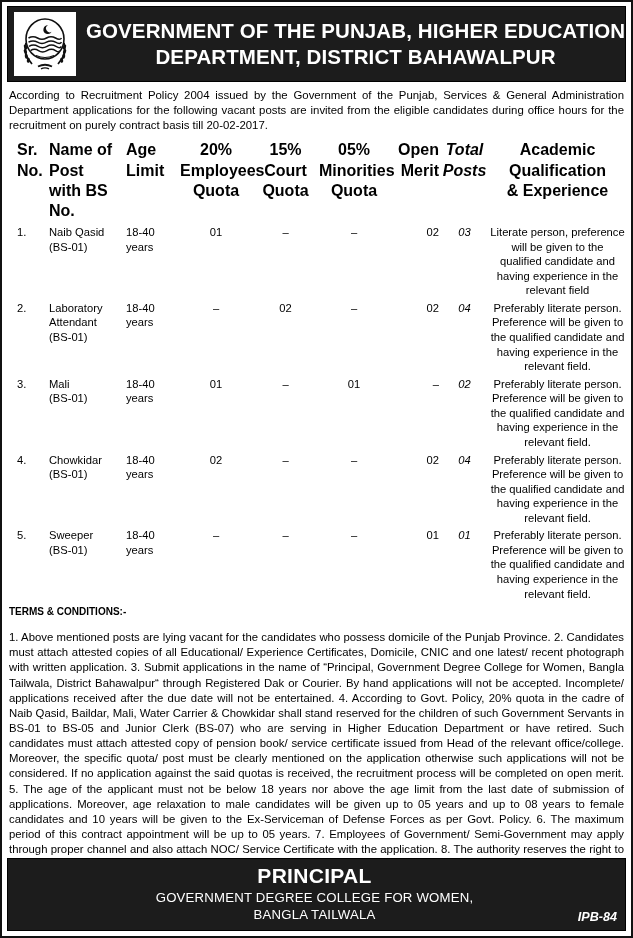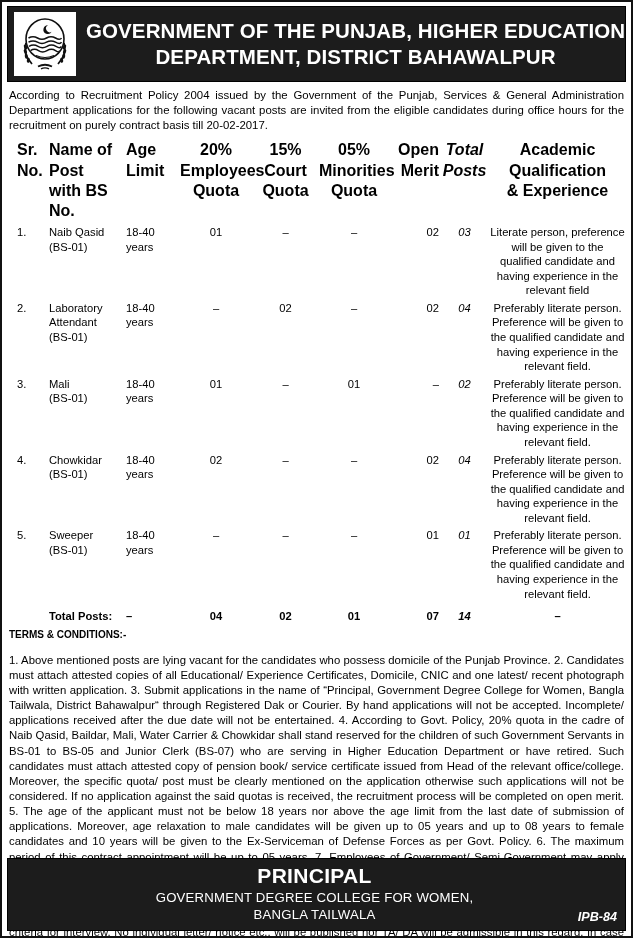--- a/index.html
+++ b/index.html
@@ -326,31 +326,20 @@
         </td>
         <td class="c-emp">–</td>
         <td class="c-women">–</td>
         <td class="c-min">–</td>
         <td class="c-open">01</td>
         <td class="c-total">01</td>
         <td class="c-acad">
           <span class="acad-text">Preferably literate person. Preference will be given to the qualified candidate and having experience in the relevant field.</span>
         </td>
       </tr>
-      <tr class="totals">
-        <td class="c-sr"></td>
-        <td class="c-post">Total Posts:</td>
-        <td class="c-age">–</td>
-        <td class="c-emp">04</td>
-        <td class="c-women">02</td>
-        <td class="c-min">01</td>
-        <td class="c-open">07</td>
-        <td class="c-total">14</td>
-        <td class="c-acad">–</td>
-      </tr>
     </tbody>
   </table>
 
   <div class="terms-heading">TERMS &amp; CONDITIONS:-</div>
   <div class="terms-body">1. Above mentioned posts are lying vacant for the candidates who possess domicile of the Punjab Province. 2. Candidates must attach attested copies of all Educational/ Experience Certificates, Domicile, CNIC and one latest/ recent photograph with written application. 3. Submit applications in the name of “Principal, Government Degree College for Women, Bangla Tailwala, District Bahawalpur“ through Registered Dak or Courier. By hand applications will not be accepted. Incomplete/ applications received after the due date will not be entertained. 4. According to Govt. Policy, 20% quota in the cadre of Naib Qasid, Baildar, Mali, Water Carrier &amp; Chowkidar shall stand reserved for the children of such Government Servants in BS-01 to BS-05 and Junior Clerk (BS-07) who are serving in Higher Education Department or have retired. Such candidates must attach attested copy of pension book/ service certificate issued from Head of the relevant office/college. Moreover, the specific quota/ post must be clearly mentioned on the application otherwise such applications will not be considered. If no application against the said quotas is received, the recruitment process will be completed on open merit. 5. The age of the applicant must not be below 18 years nor above the age limit from the last date of submission of applications. Moreover, age relaxation to male candidates will be given up to 05 years and up to 08 years to female candidates and 10 years will be given to the Ex-Serviceman of Defense Forces as per Govt. Policy. 6. The maximum period of this contract appointment will be up to 05 years. 7. Employees of Government/ Semi-Government may apply through proper channel and also attach NOC/ Service Certificate with the application. 8. The authority reserves the right to increase/ decrease the number of above mentioned vacant posts or withhold or change or cancel the appointments without assigning any reason and no publication/ notice will be issued in this regard nor can be challenged in any Court of Law. 9. The authority reserves the right to call only those candidates who are eligible to the specific post and also meet the criteria for interview. No individual letter/ notice etc., will be published nor TA/ DA will be admissible in this regard. In case of any change in the date of interview, it will be published in newspapers only. 10. Applicants must bring original academic testimonials and other documents etc., at the time of interview, failing which, they will not be considered for interview. 11. Attend the “Government Post Graduate College Baghdad Road, Bahawalpur” on 09-03-2017 (Thursday) at 10.00 am sharp for participation in interview.</div>
 
   <div class="footer-band">
     <div class="footer-principal">PRINCIPAL</div>
     <div class="footer-line">GOVERNMENT DEGREE COLLEGE FOR WOMEN,</div>
     <div class="footer-line">BANGLA TAILWALA</div>

